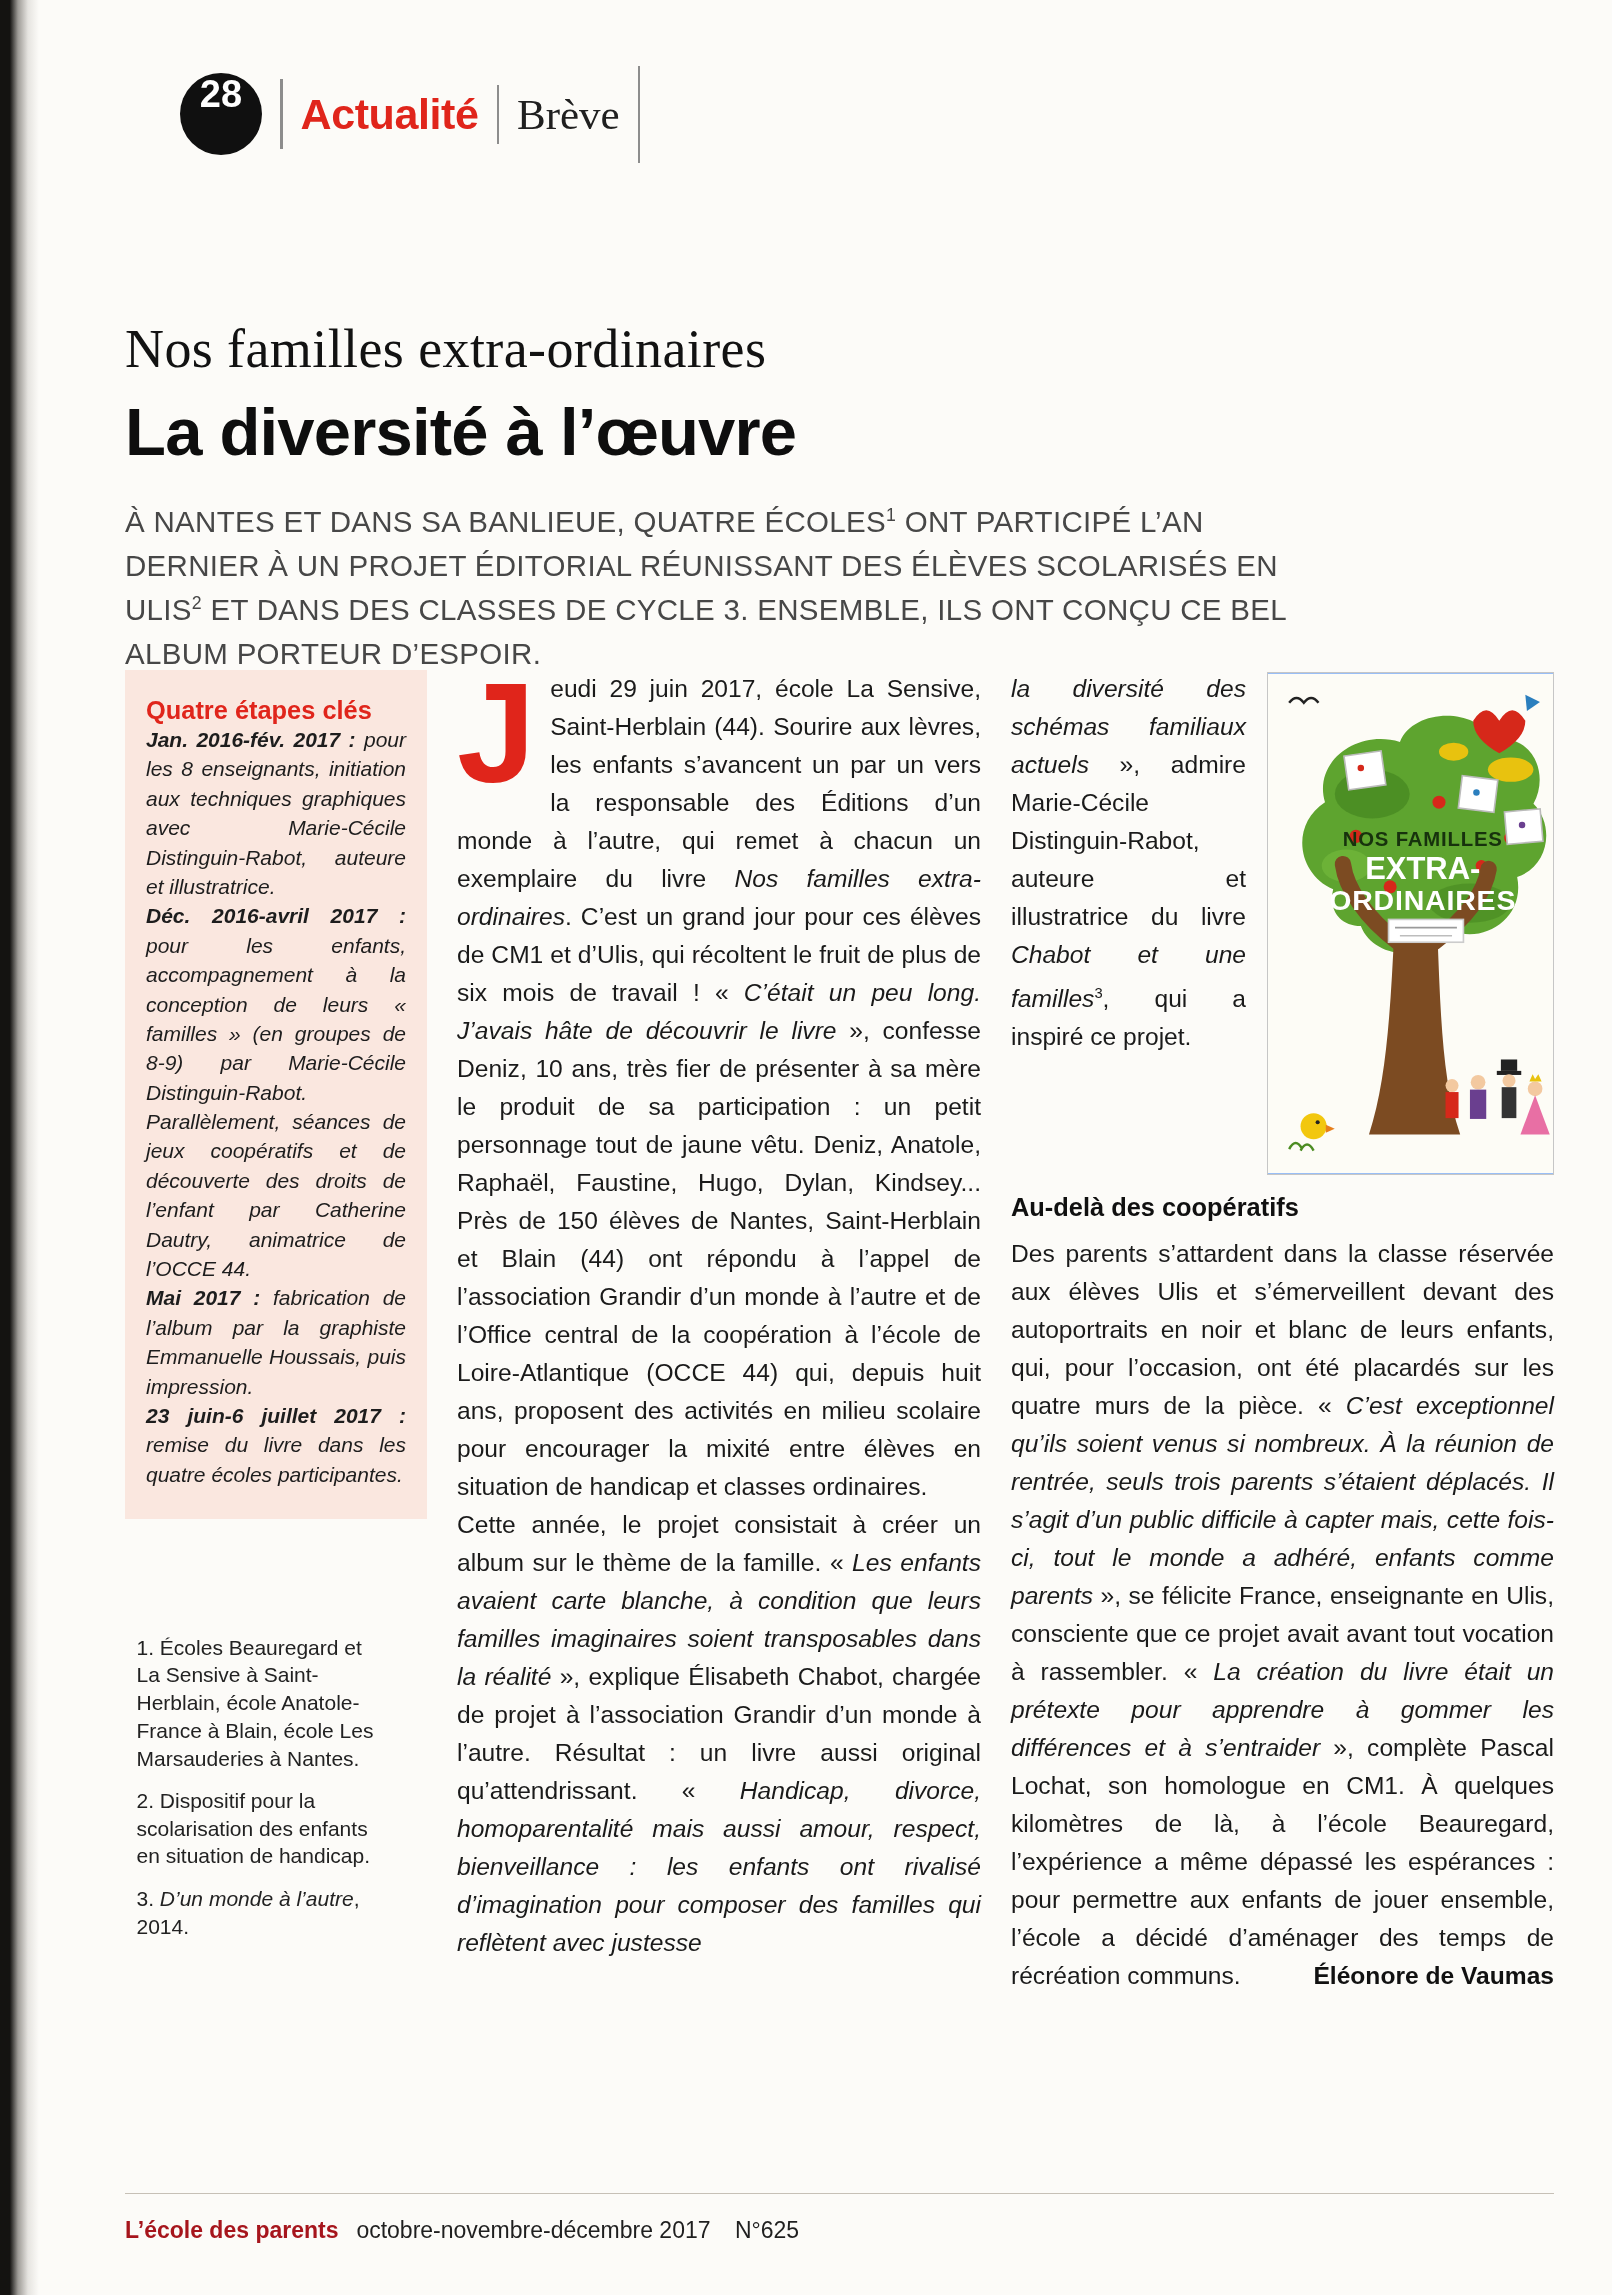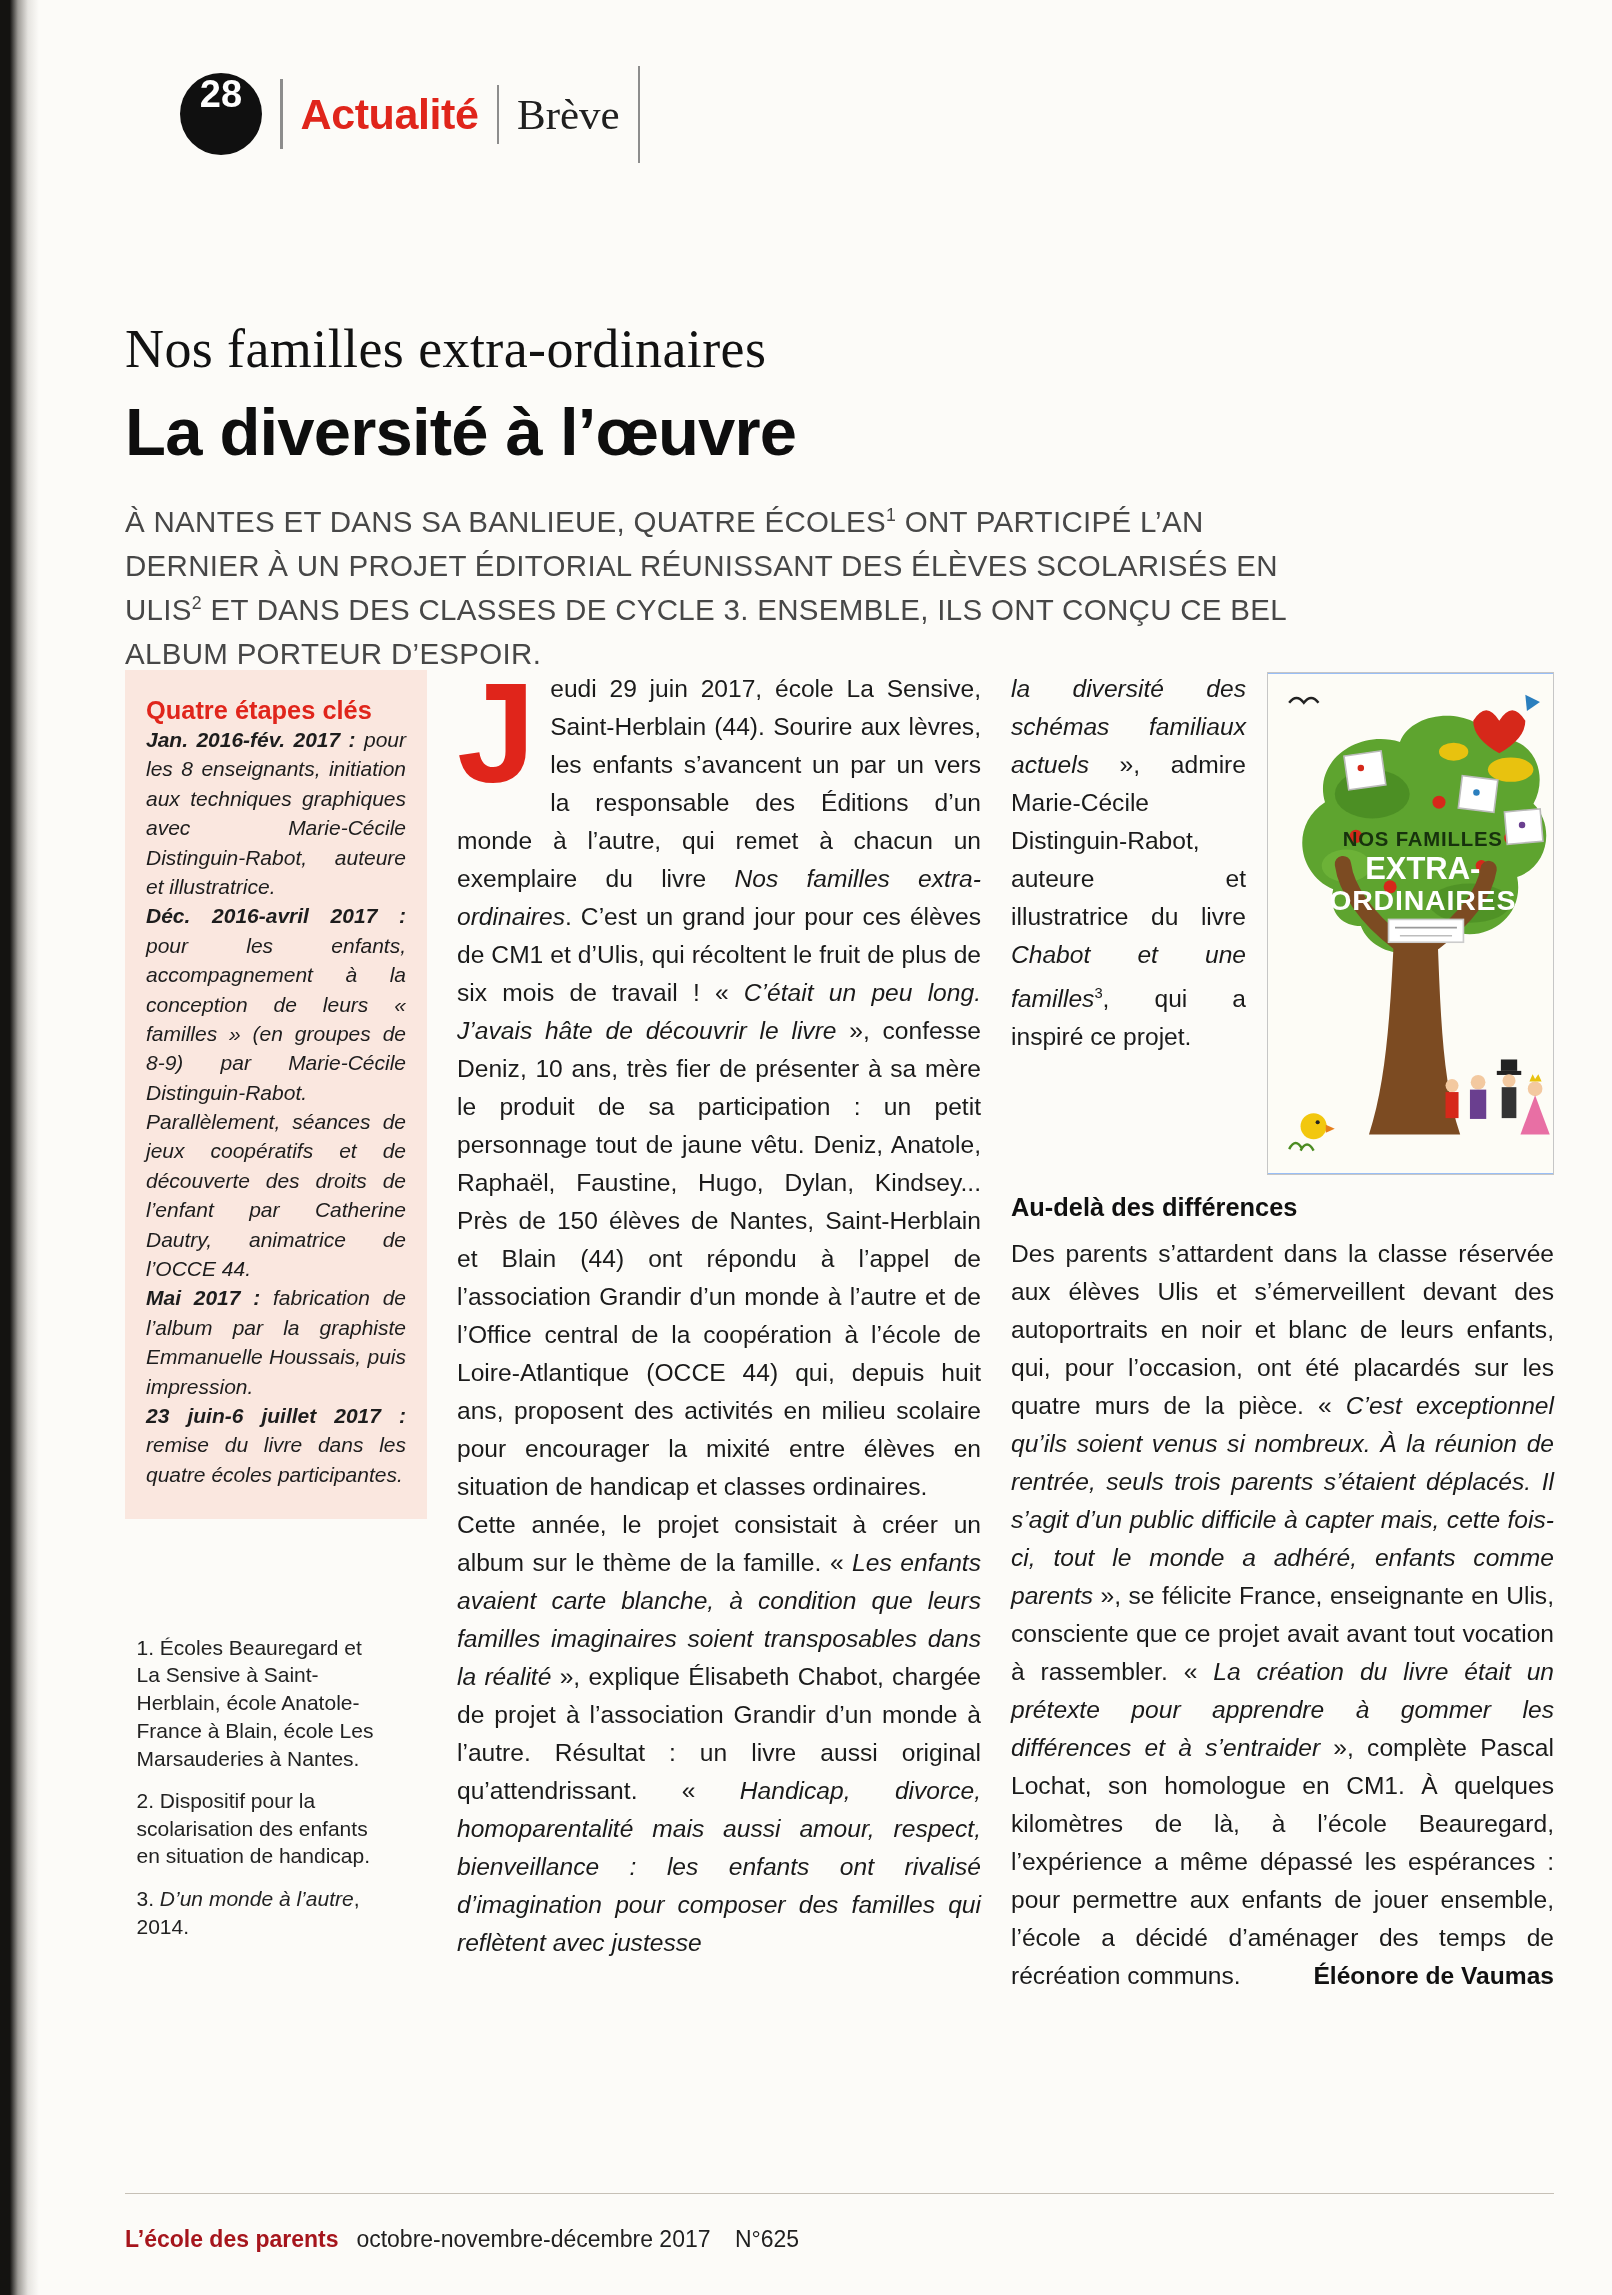--- a/index.html
+++ b/index.html
@@ -53,21 +53,21 @@
   
   .book-cover{float:right;width:287px;height:503px;margin:1.6px 0 18px 21px;border:0.8px solid #c6c6c6;
         background:#3b82f6;overflow:hidden}
   .book-cover svg{display:block;width:100%;height:100%}
   .ct1{font-family:"Liberation Sans",sans-serif;font-weight:bold;font-size:25px;fill:#17320d;letter-spacing:1px}
   .ct2{font-family:"Liberation Sans",sans-serif;font-weight:bold;font-size:38px;fill:#ffffff}
   .ct3{font-family:"Liberation Sans",sans-serif;font-weight:bold;font-size:35px;fill:#ffffff;letter-spacing:1px}
 
   
   .pagefooter{position:absolute;left:125px;right:59px;top:2193px;border-top:1.6px solid #c6c0b6;
-        padding-top:32px;font-size:23px}
+        padding-top:23px;font-size:23px}
   .brand{color:#a6151c;font-weight:bold;margin-right:11.5px}
   .issue{color:#1f1f1f}
   .issue-num{color:#1f1f1f;margin-left:18px}
 </style>
 </head>
 <body>
 
 <div class="page">
   <div class="scan-edge"></div>
 
@@ -167,21 +167,21 @@
           <rect x="287" y="508" width="18" height="38" fill="#333333"></rect>
           <circle cx="226" cy="506" r="8" fill="#f3c9a0"></circle>
           <rect x="218" y="514" width="16" height="32" fill="#d6281a"></rect>
           <circle cx="328" cy="510" r="9" fill="#f3c9a0"></circle>
           <path d="M328,518 L310,566 L346,566 Z" fill="#e86fa4"></path>
           <path d="M321,501 l4,-9 3,6 4,-6 4,9 z" fill="#e8c20f"></path>
           <path d="M26,584 q8,-15 16,0 M40,586 q8,-15 16,0" stroke="#4c8c22" stroke-width="3" fill="none"></path>
         </svg>
       </figure>
       <p class="body"><i>la diversité des schémas familiaux actuels</i> », admire Marie-Cécile Distinguin-Rabot, auteure et illustratrice du livre <i>Chabot et une familles</i><sup>3</sup>, qui a inspiré ce projet.</p>
-      <h4 class="subhead">Au-delà des différences</h4>
+      <h4 class="subhead">Au-delà des coopératifs</h4>
       <p class="body"><span>Des parents s’attardent dans la classe réservée aux élèves Ulis et s’émerveillent devant des autoportraits en noir et blanc de leurs enfants, qui, pour l’occasion, ont été placardés sur les quatre murs de la pièce. « <i>C’est exceptionnel qu’ils soient venus si nombreux. À la réunion de rentrée, seuls trois parents s’étaient déplacés. Il s’agit d’un public difficile à capter mais, cette fois-ci, tout le monde a adhéré, enfants comme parents</i> », se félicite France, enseignante en Ulis, consciente que ce projet avait avant tout vocation à rassembler. « <i>La création du livre était un prétexte pour apprendre à gommer les différences et à s’entraider</i> », complète Pascal Lochat, son homologue en CM1. À quelques kilomètres de là, à l’école Beauregard, l’expérience a même dépassé les espérances : pour permettre aux enfants de jouer ensemble, l’école a décidé d’aménager des temps de récréation communs.</span> <span class="byline">Éléonore de Vaumas</span></p>
     </article>
   </main>
 
   <footer class="pagefooter">
     <span class="brand">L’école des parents</span>
     <span class="issue">octobre-novembre-décembre 2017</span>
     <span class="issue-num">N°625</span>
   </footer>
 </div>

